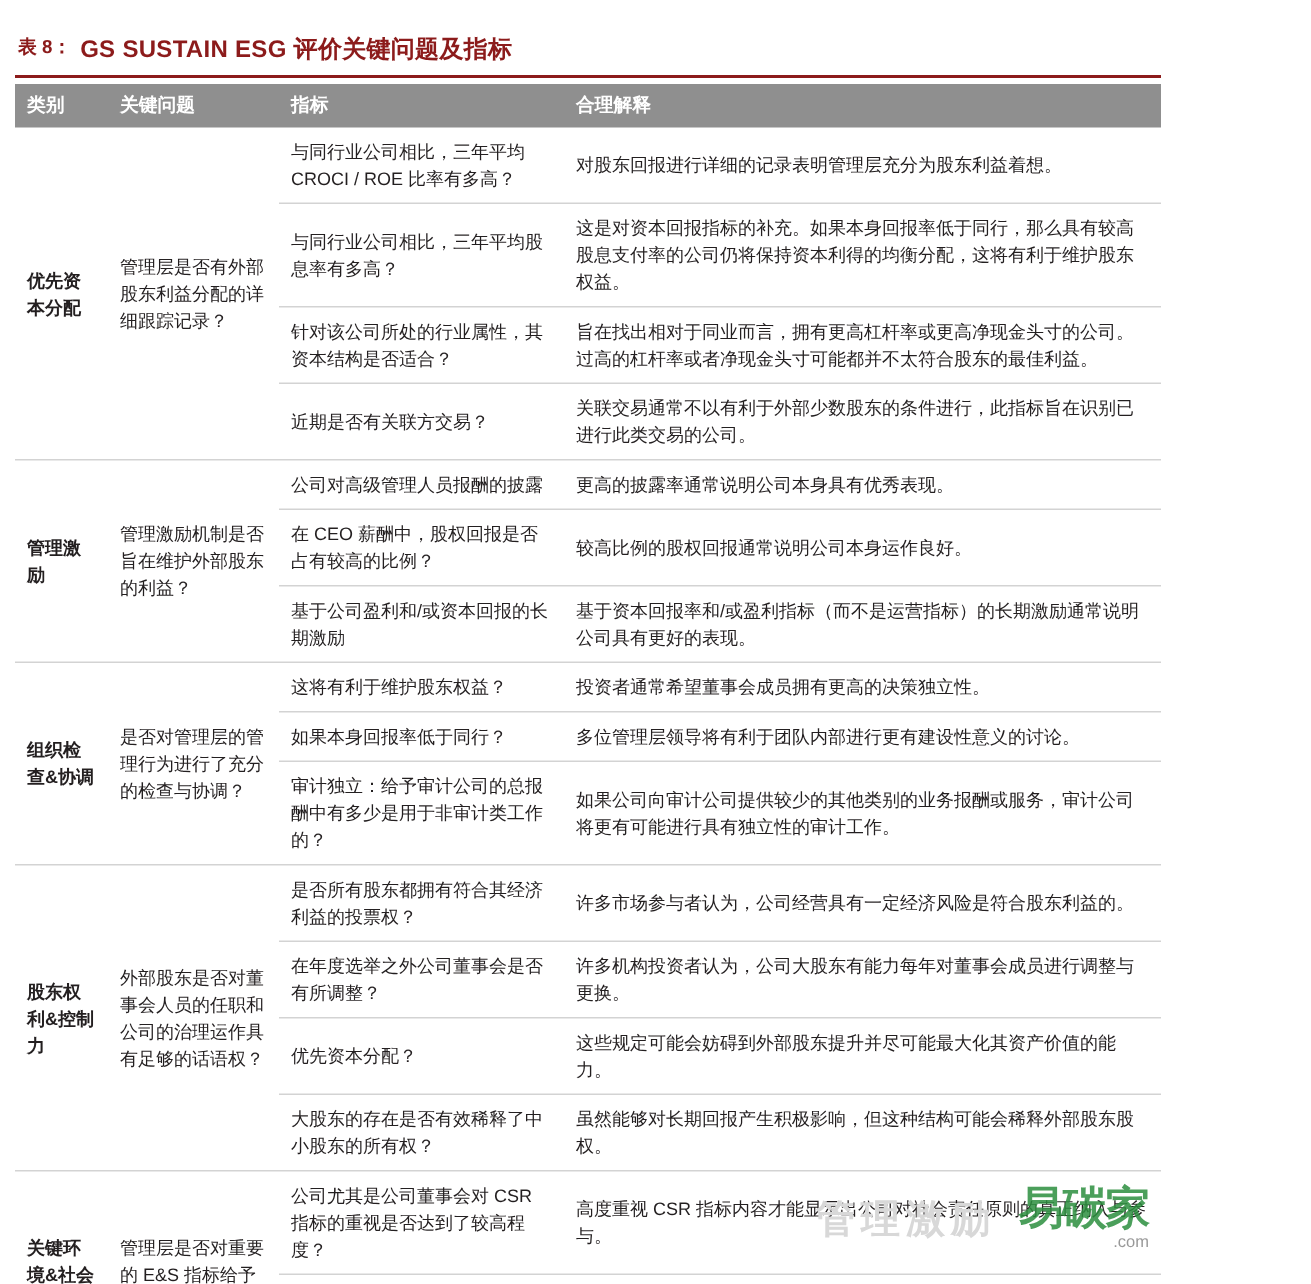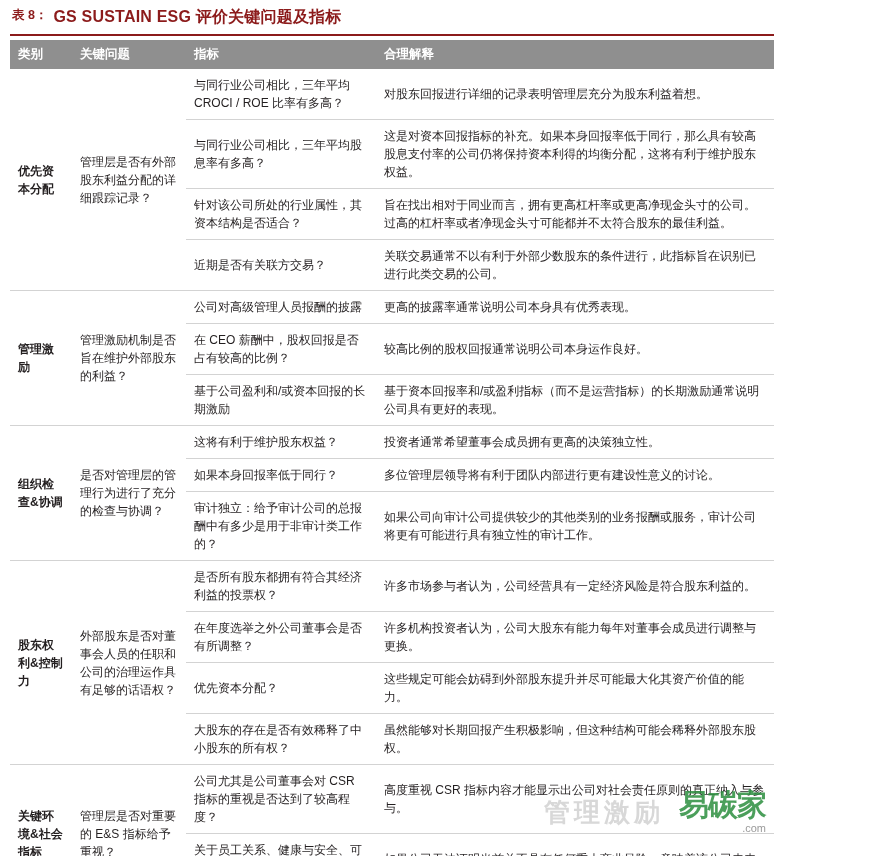--- a/index.html
+++ b/index.html
@@ -12,21 +12,21 @@
     height: 856px;
     font-family: "Liberation Sans", sans-serif;
     color: #231f20;
     overflow: hidden;
   }
   .page {
     width: 784px;
     height: 856px;
     position: relative;
     box-sizing: border-box;
-    padding: 0 10px;
+    padding: 16px 10px;
   }
   .title-bar {
     display: flex;
     align-items: flex-start;
     gap: 6px;
     padding: 7px 0 6px 2px;
     border-bottom: 2px solid #8c1b1b;
   }
   .title-label {
     font-size: 12.5px;

